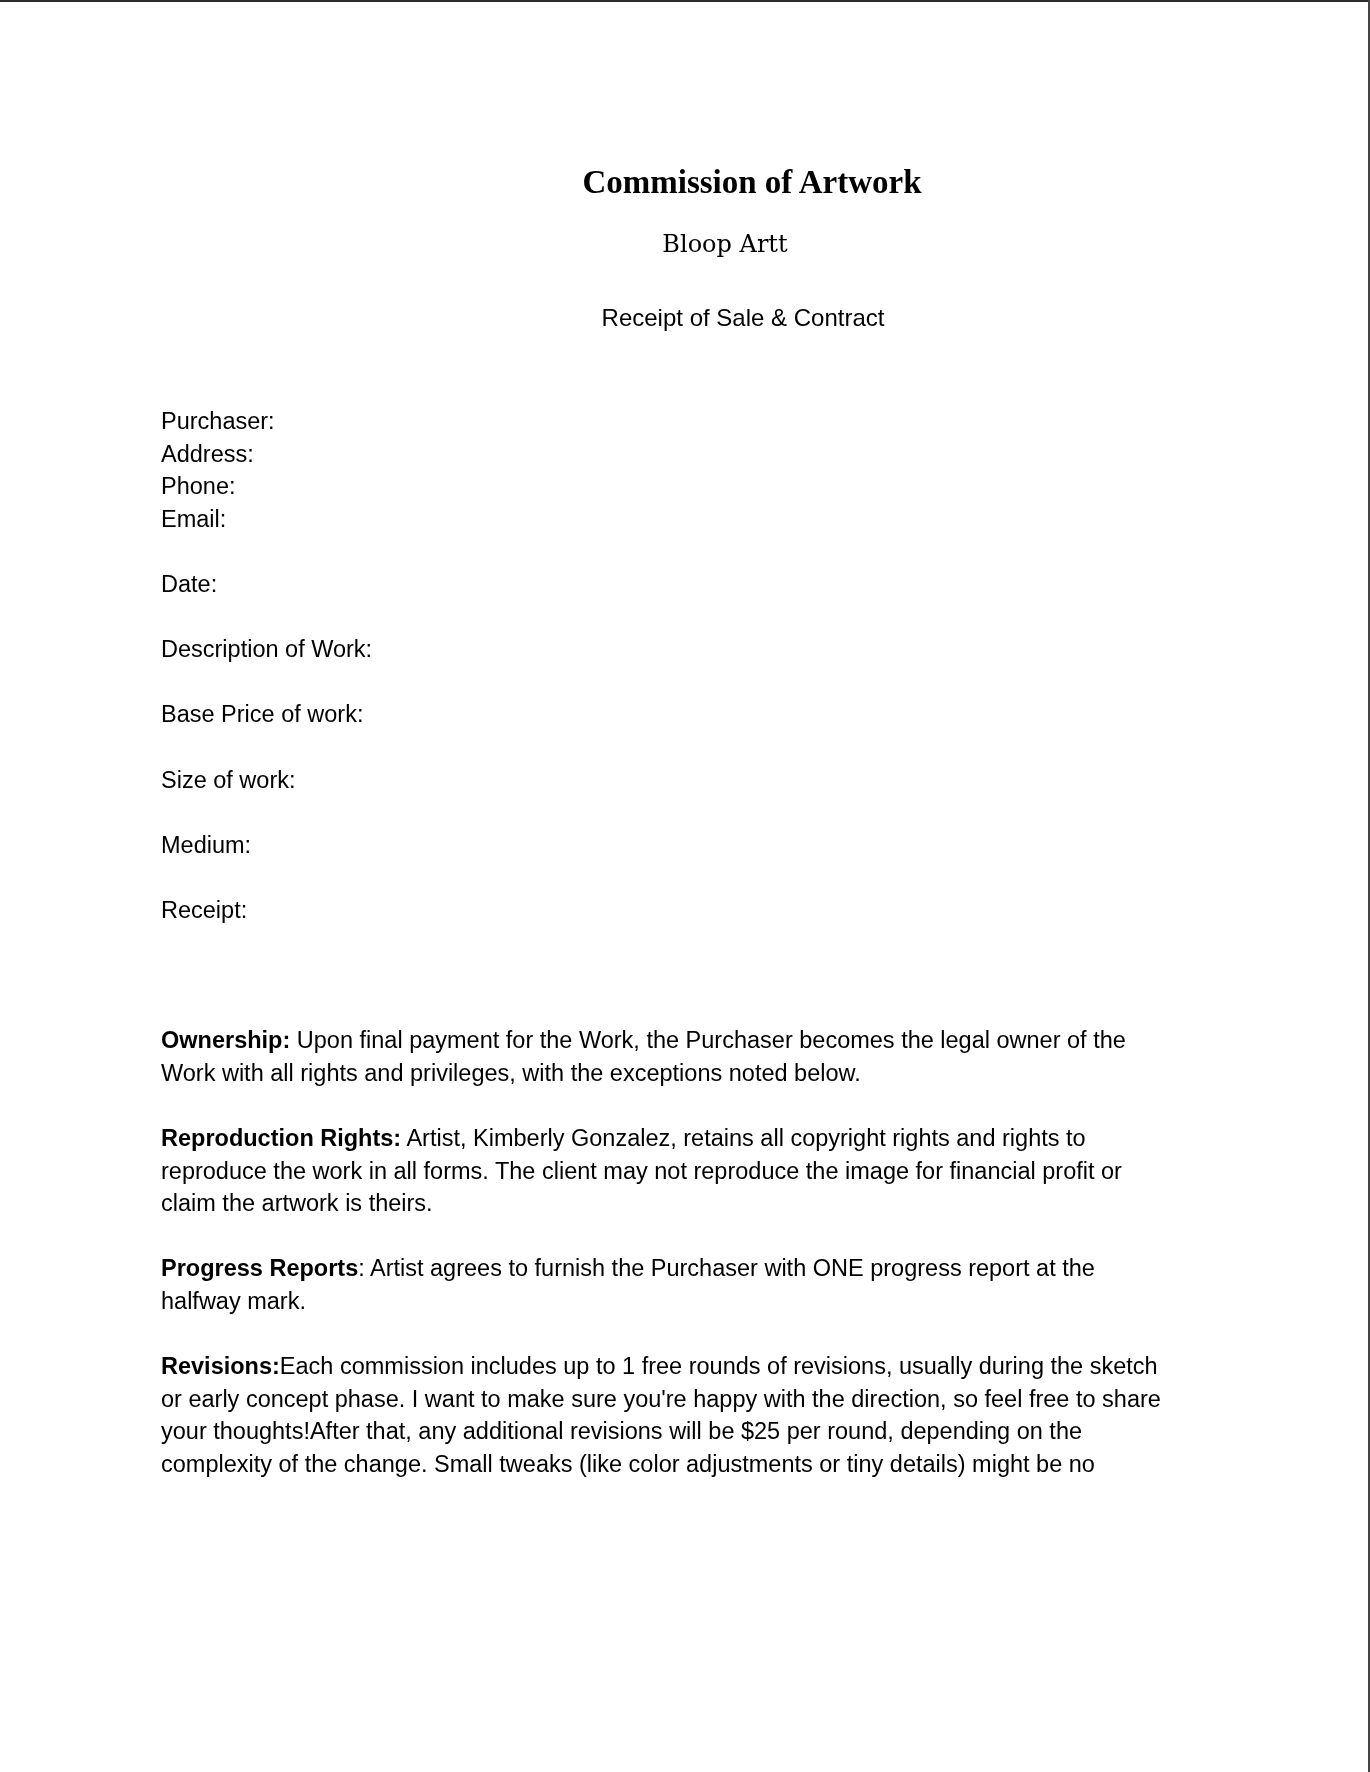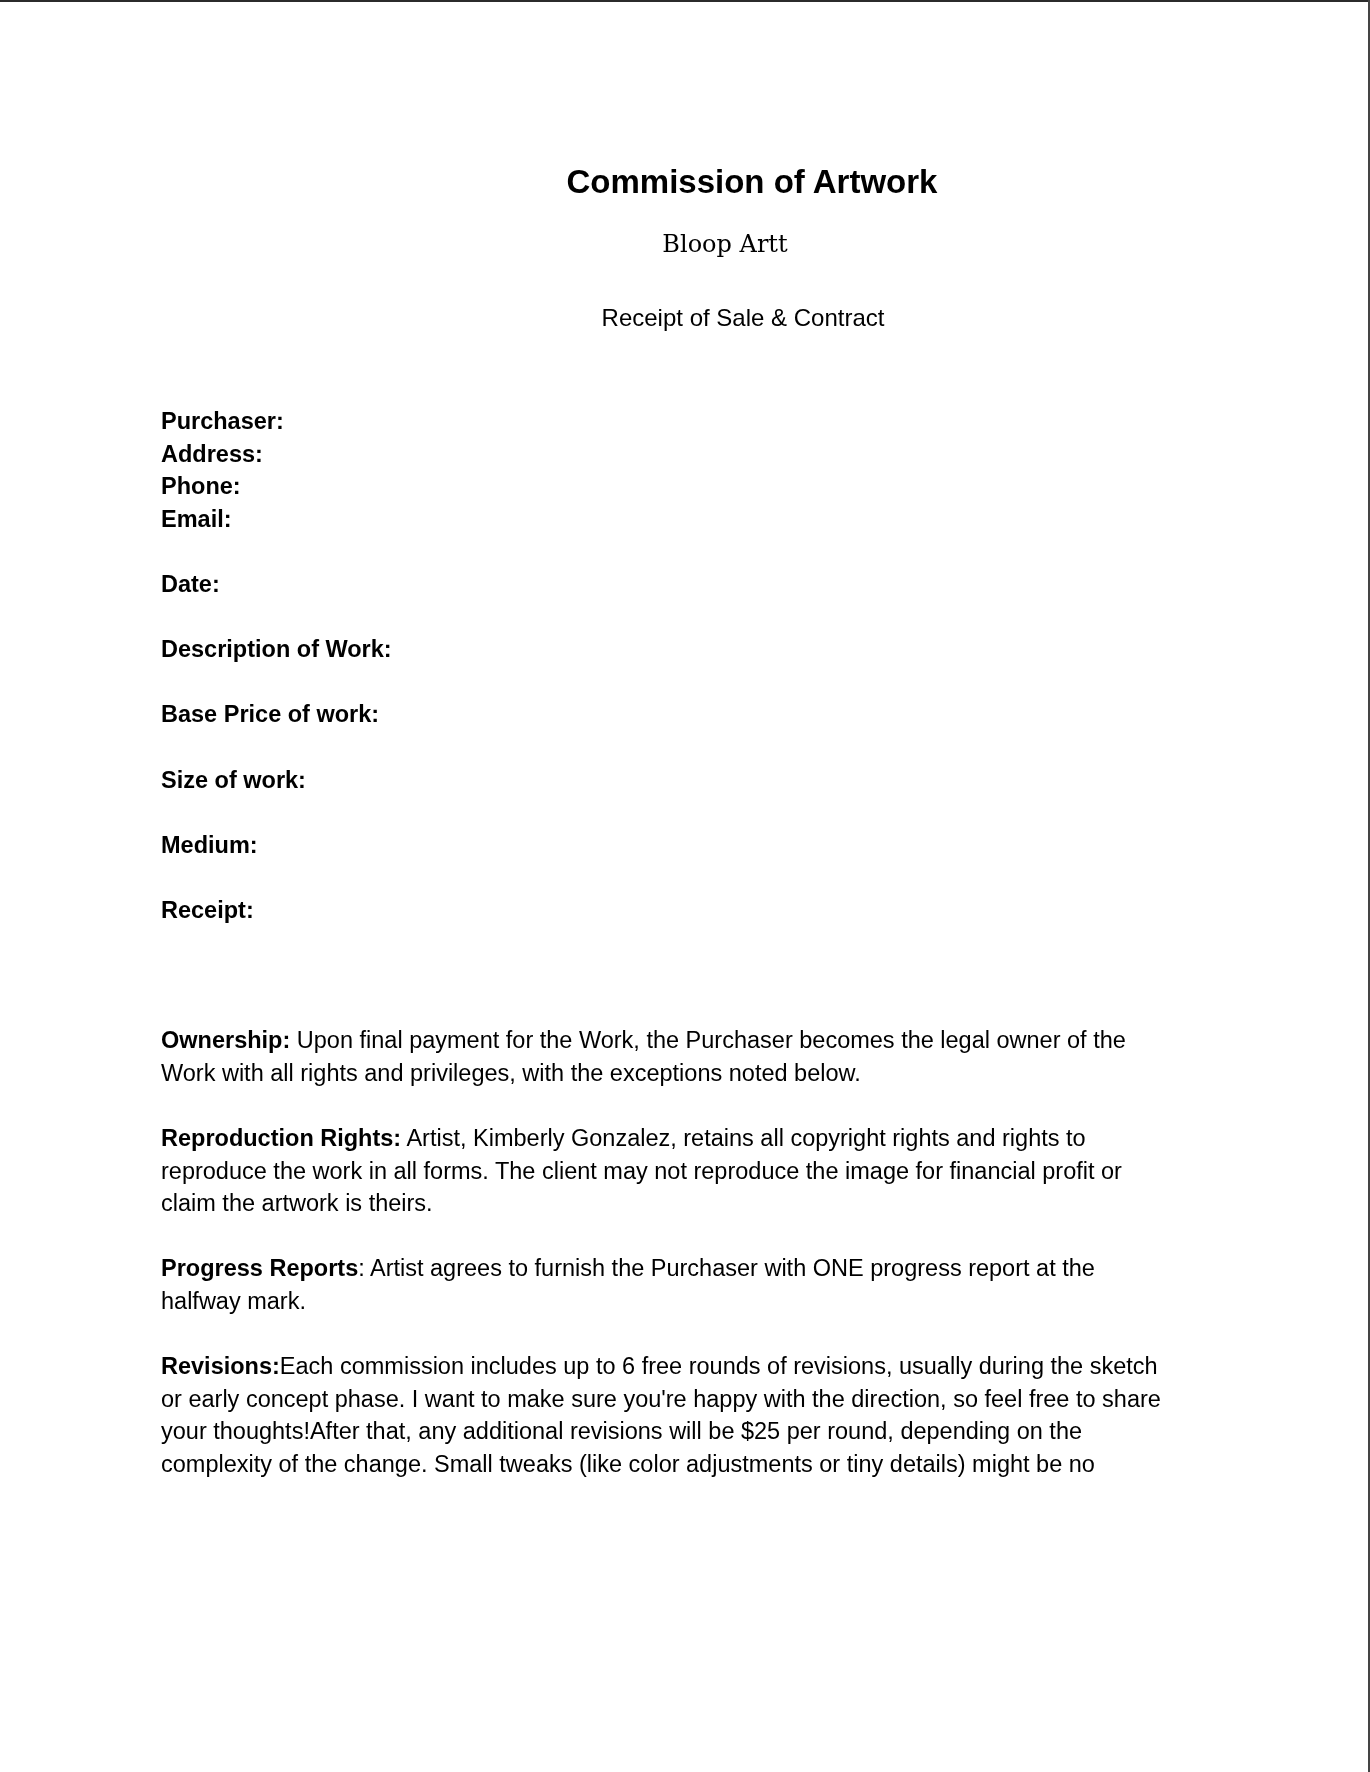--- a/index.html
+++ b/index.html
@@ -3,25 +3,25 @@
 <meta charset="utf-8">
 <style>
   html, body { margin:0; padding:0; }
   body {
     width:1370px; height:1772px; background:#ffffff; position:relative; overflow:hidden;
     font-family:"Liberation Sans", sans-serif; color:#000;
   }
   .frame-top { position:absolute; left:0; top:0; width:1370px; height:2px; background:#2b2b2b; }
   .frame-right { position:absolute; right:0; top:0; width:2px; height:1772px; background:#444; }
   .header { position:absolute; left:0; width:1370px; top:160px; text-align:center; }
-  .title { font-weight:bold; font-size:33px; margin-left:134px; line-height:44px; }
+  .title { font-weight:bold; font-size:33px; margin-left:134px; line-height:44px;font-family:Liberation Serif, serif; }
   .brand { font-family:"DejaVu Serif", "Liberation Serif", serif; font-size:24px; line-height:36px; margin-left:80px;margin-top:22px; }
   .subtitle { font-size:24px; line-height:32px; margin-left:116px;margin-top:40px; }
   .body { position:absolute; left:161px; top:405px; width:1060px; font-size:23.5px; line-height:32.6px; }
-  .field { font-weight:bold; }
+  .field { font-weight:normal; }
   .gap { height:32.6px; }
   .para b { font-weight:bold; }
 </style>
 </head>
 <body>
 
 <div class="frame-top"></div>
 <div class="frame-right"></div>
 
 <div class="header">
@@ -66,18 +66,18 @@
   </div>
   <div class="gap"></div>
 
   <div class="para">
     <div><b>Progress Reports</b><span>: Artist agrees to furnish the Purchaser with ONE progress report at the</span></div>
     <div>halfway mark.</div>
   </div>
   <div class="gap"></div>
 
   <div class="para">
-    <div><b>Revisions:</b><span>Each commission includes up to 6 free rounds of revisions, usually during the sketch</span></div>
+    <div><b>Revisions:</b><span>Each commission includes up to 1 free rounds of revisions, usually during the sketch</span></div>
     <div>or early concept phase. I want to make sure you're happy with the direction, so feel free to share</div>
     <div>your thoughts!After that, any additional revisions will be $25 per round, depending on the</div>
     <div>complexity of the change. Small tweaks (like color adjustments or tiny details) might be no</div>
   </div>
 </div>
 
 </body></html>

